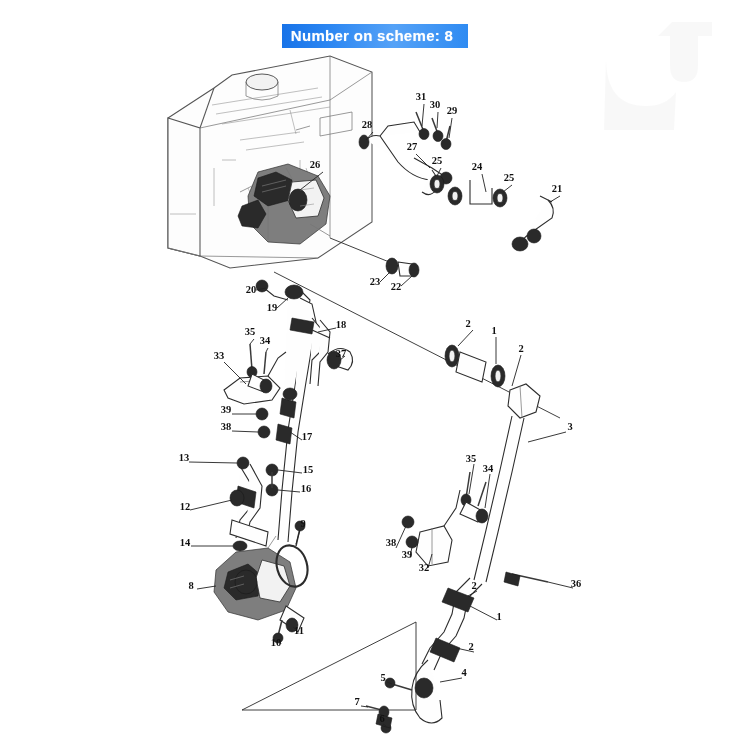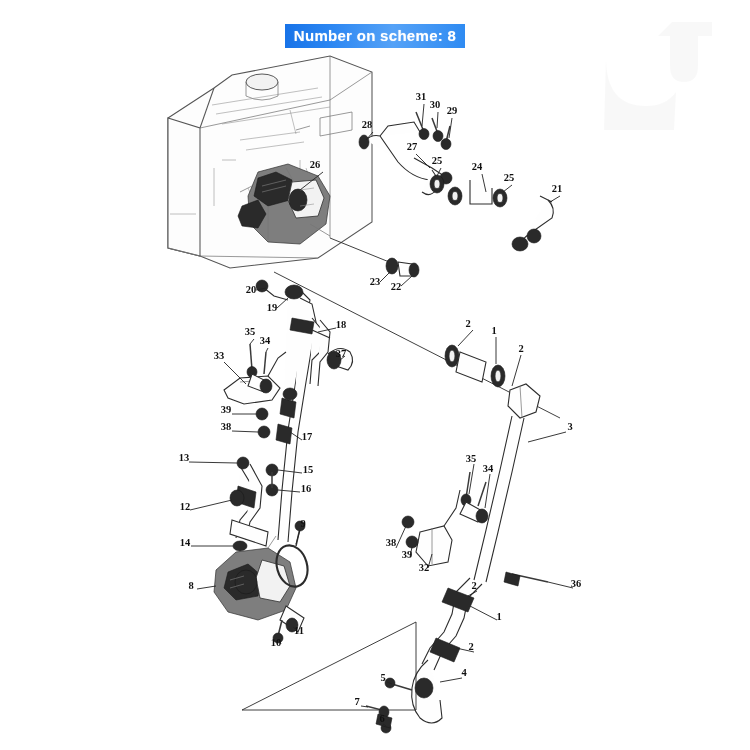--- a/index.html
+++ b/index.html
@@ -18,21 +18,21 @@
     position:absolute;left:0;top:24px;width:750px;
     text-align:center;
   }
   .banner{
     display:inline-block;
     background:linear-gradient(90deg,#1873e8 0%,#2b86f2 25%,#55a2f7 60%,#2f8bf2 100%);
     color:#ffffff;
     font-weight:bold;
     font-size:15px;
     letter-spacing:.3px;
-    padding:3px 9px 4px 9px;
+    padding:3px 15px 4px 9px;
     font-family:"Liberation Sans", sans-serif;
     text-shadow:0 0 1px rgba(255,255,255,.55);
     white-space:nowrap;
   }
 
   
   .watermark{
     position:absolute;right:18px;top:18px;
     width:140px;height:120px;
     opacity:.035;

